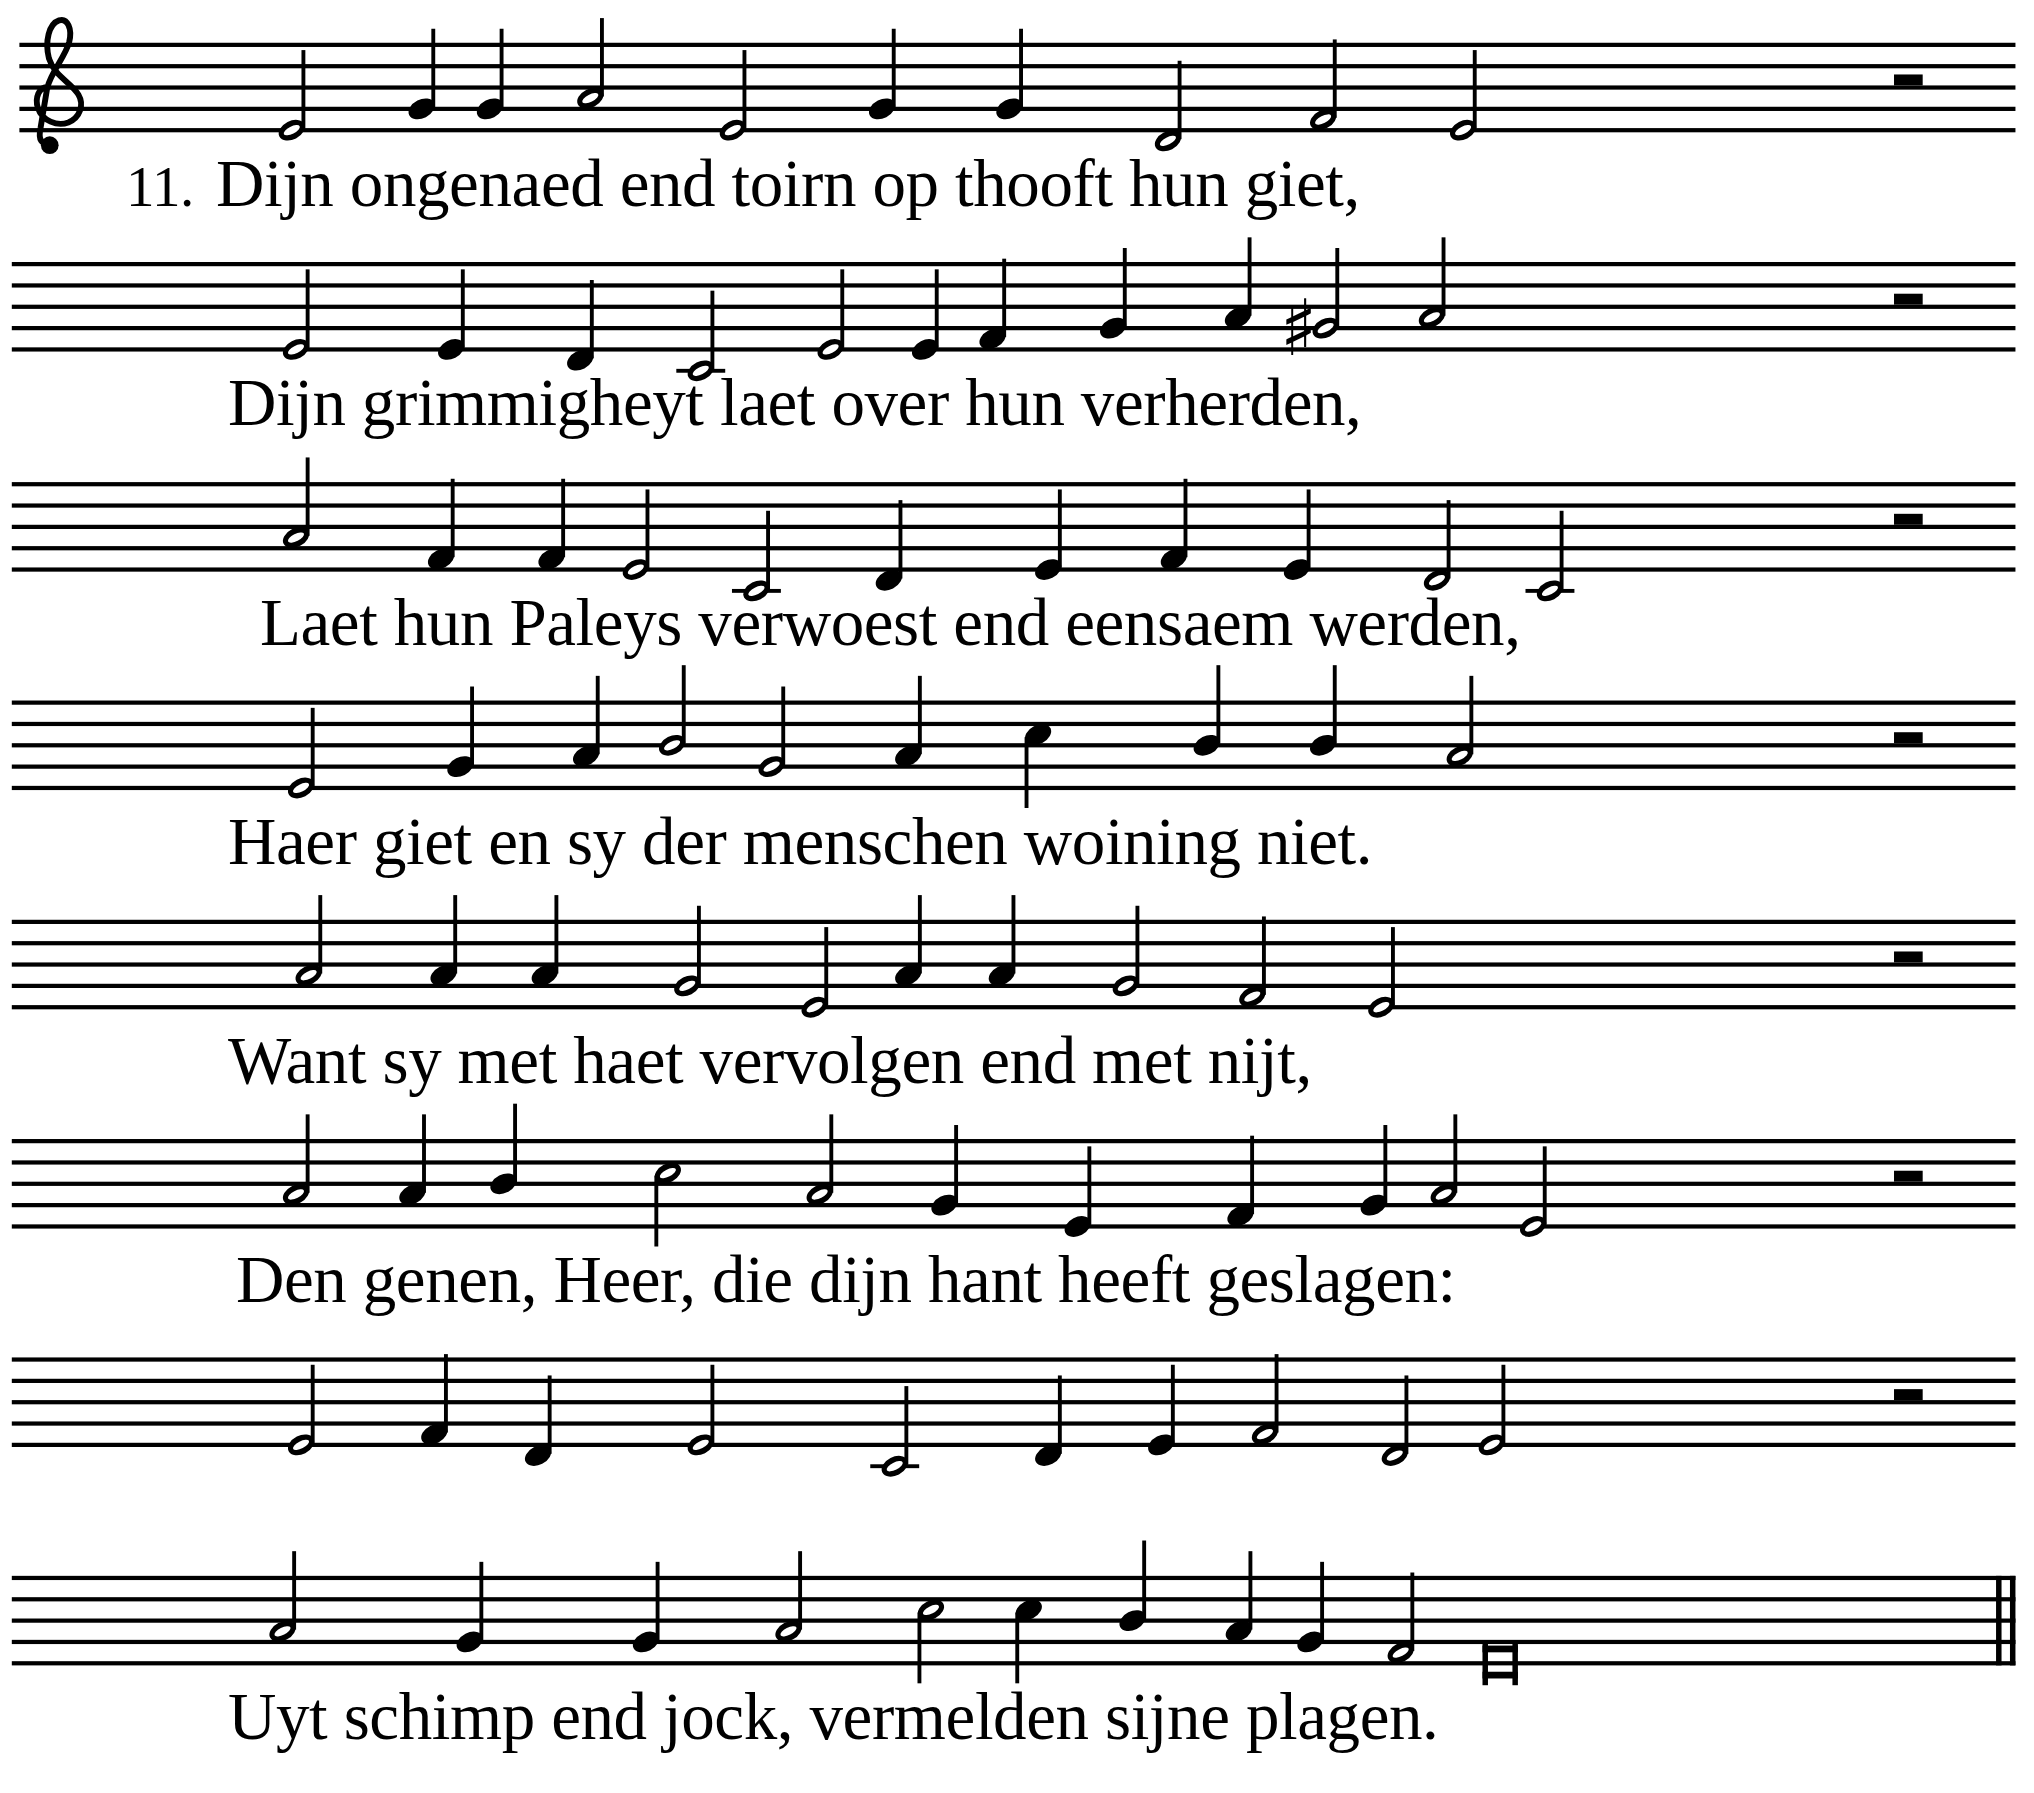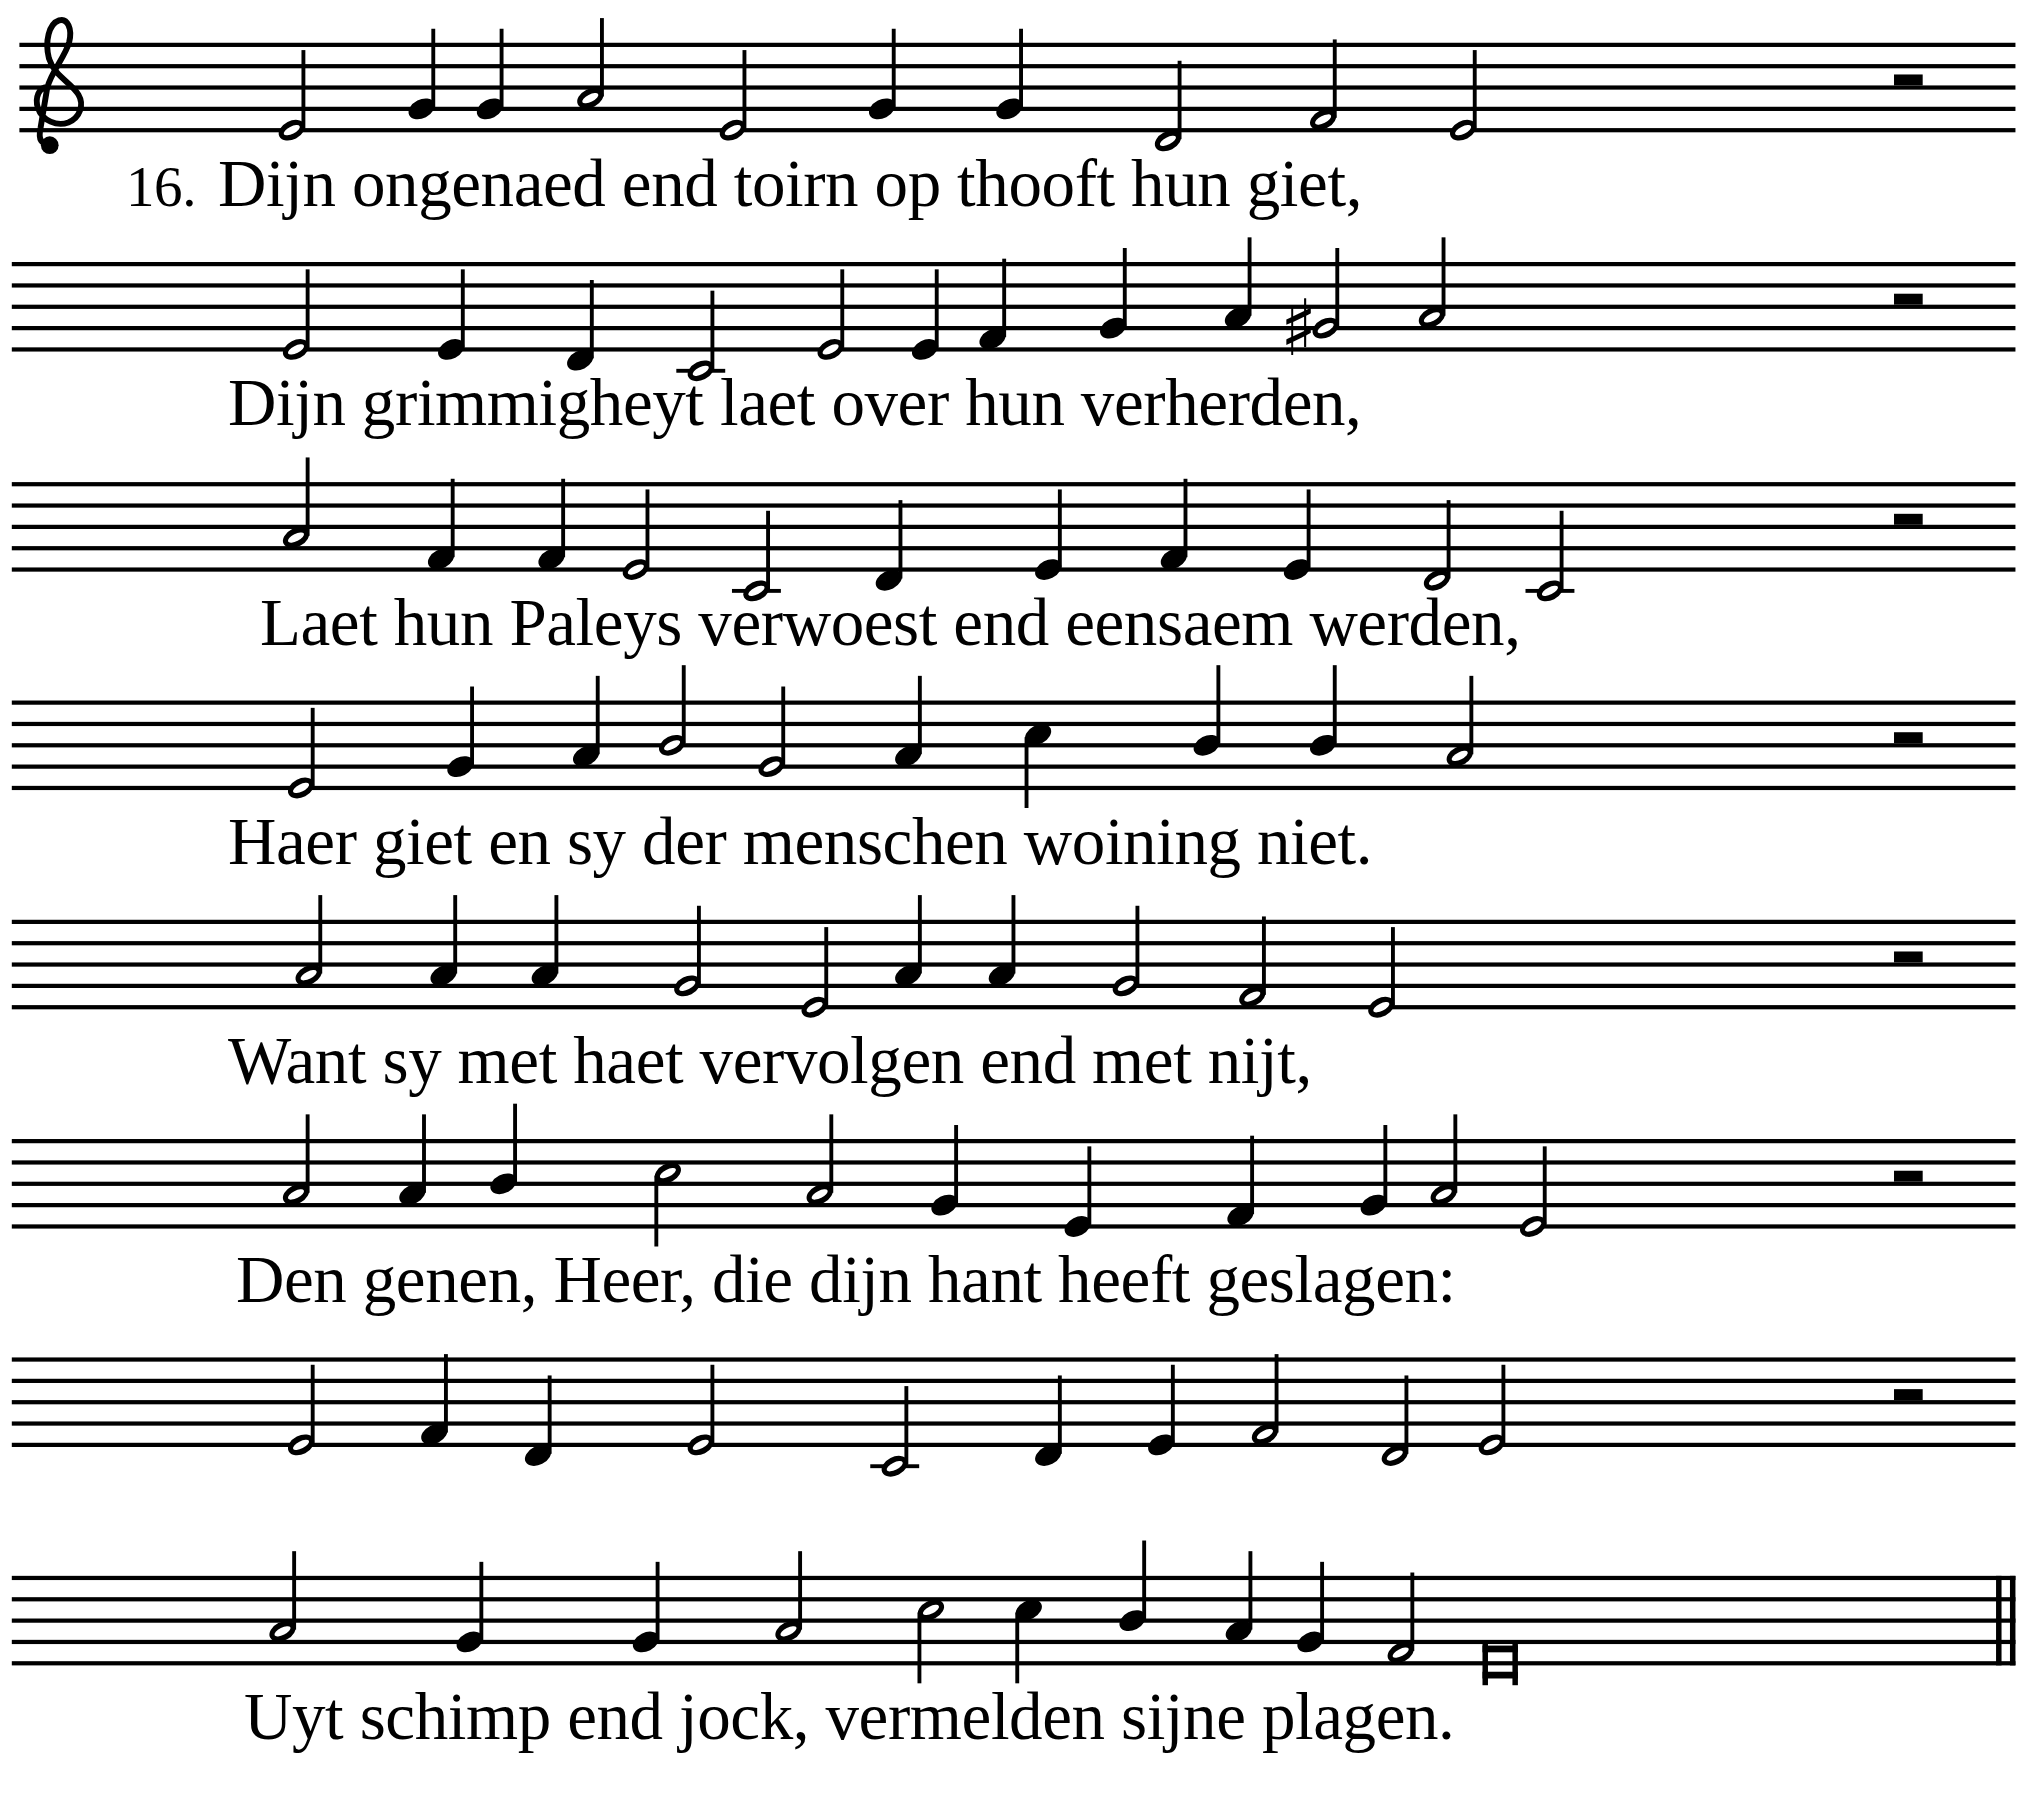--- a/index.html
+++ b/index.html
@@ -277,21 +277,21 @@
       <rect x="1672.5" y="1864.55" width="4.6" height="93" fill="#000000"></rect>
       <ellipse cx="1661" cy="1959.55" rx="16.5" ry="11" fill="#000000" transform="rotate(-27 1661 1959.55)"></ellipse>
       <ellipse cx="1661" cy="1959.55" rx="10.5" ry="4.3" fill="#ffffff" transform="rotate(-27 1661 1959.55)"></ellipse>
       <rect x="1758" y="1946.2" width="6.5" height="52" fill="#000000"></rect>
       <rect x="1793.5" y="1946.2" width="6.5" height="52" fill="#000000"></rect>
       <rect x="1758" y="1951.2" width="42" height="8" fill="#000000"></rect>
       <rect x="1758" y="1982.2" width="42" height="8" fill="#000000"></rect>
       <rect x="2367" y="1868.5" width="6.5" height="106.2" fill="#000000"></rect>
       <rect x="2383.5" y="1868.5" width="6.5" height="106.2" fill="#000000"></rect>
     </svg>
-    <div class="lyric-line" style="left: 126px; top: 150px;"><span class="verse-number">16.</span><span>Dijn ongenaed end toirn op thooft hun giet,</span></div>
+    <div class="lyric-line" style="left: 126px; top: 150px;"><span class="verse-number">11.</span><span>Dijn ongenaed end toirn op thooft hun giet,</span></div>
     <div class="lyric-line" style="left: 228px; top: 369px;"><span>Dijn grimmigheyt laet over hun verherden,</span></div>
     <div class="lyric-line" style="left: 228px; top: 589px; margin-left: 32px;"><span>Laet hun Paleys verwoest end eensaem werden,</span></div>
     <div class="lyric-line" style="left: 228px; top: 808px;"><span>Haer giet en sy der menschen woining niet.</span></div>
     <div class="lyric-line" style="left: 228px; top: 1027px;"><span>Want sy met haet vervolgen end met nijt,</span></div>
     <div class="lyric-line" style="left: 236px; top: 1246px;"><span>Den genen, Heer, die dijn hant heeft geslagen:</span></div>
-    <div class="lyric-line" style="left: 244px; top: 1683px;"><span>Uyt schimp end jock, vermelden sijne plagen.</span></div>
+    <div class="lyric-line" style="left: 228px; top: 1683px;"><span>Uyt schimp end jock, vermelden sijne plagen.</span></div>
   </div>
 
 
 </body></html>

